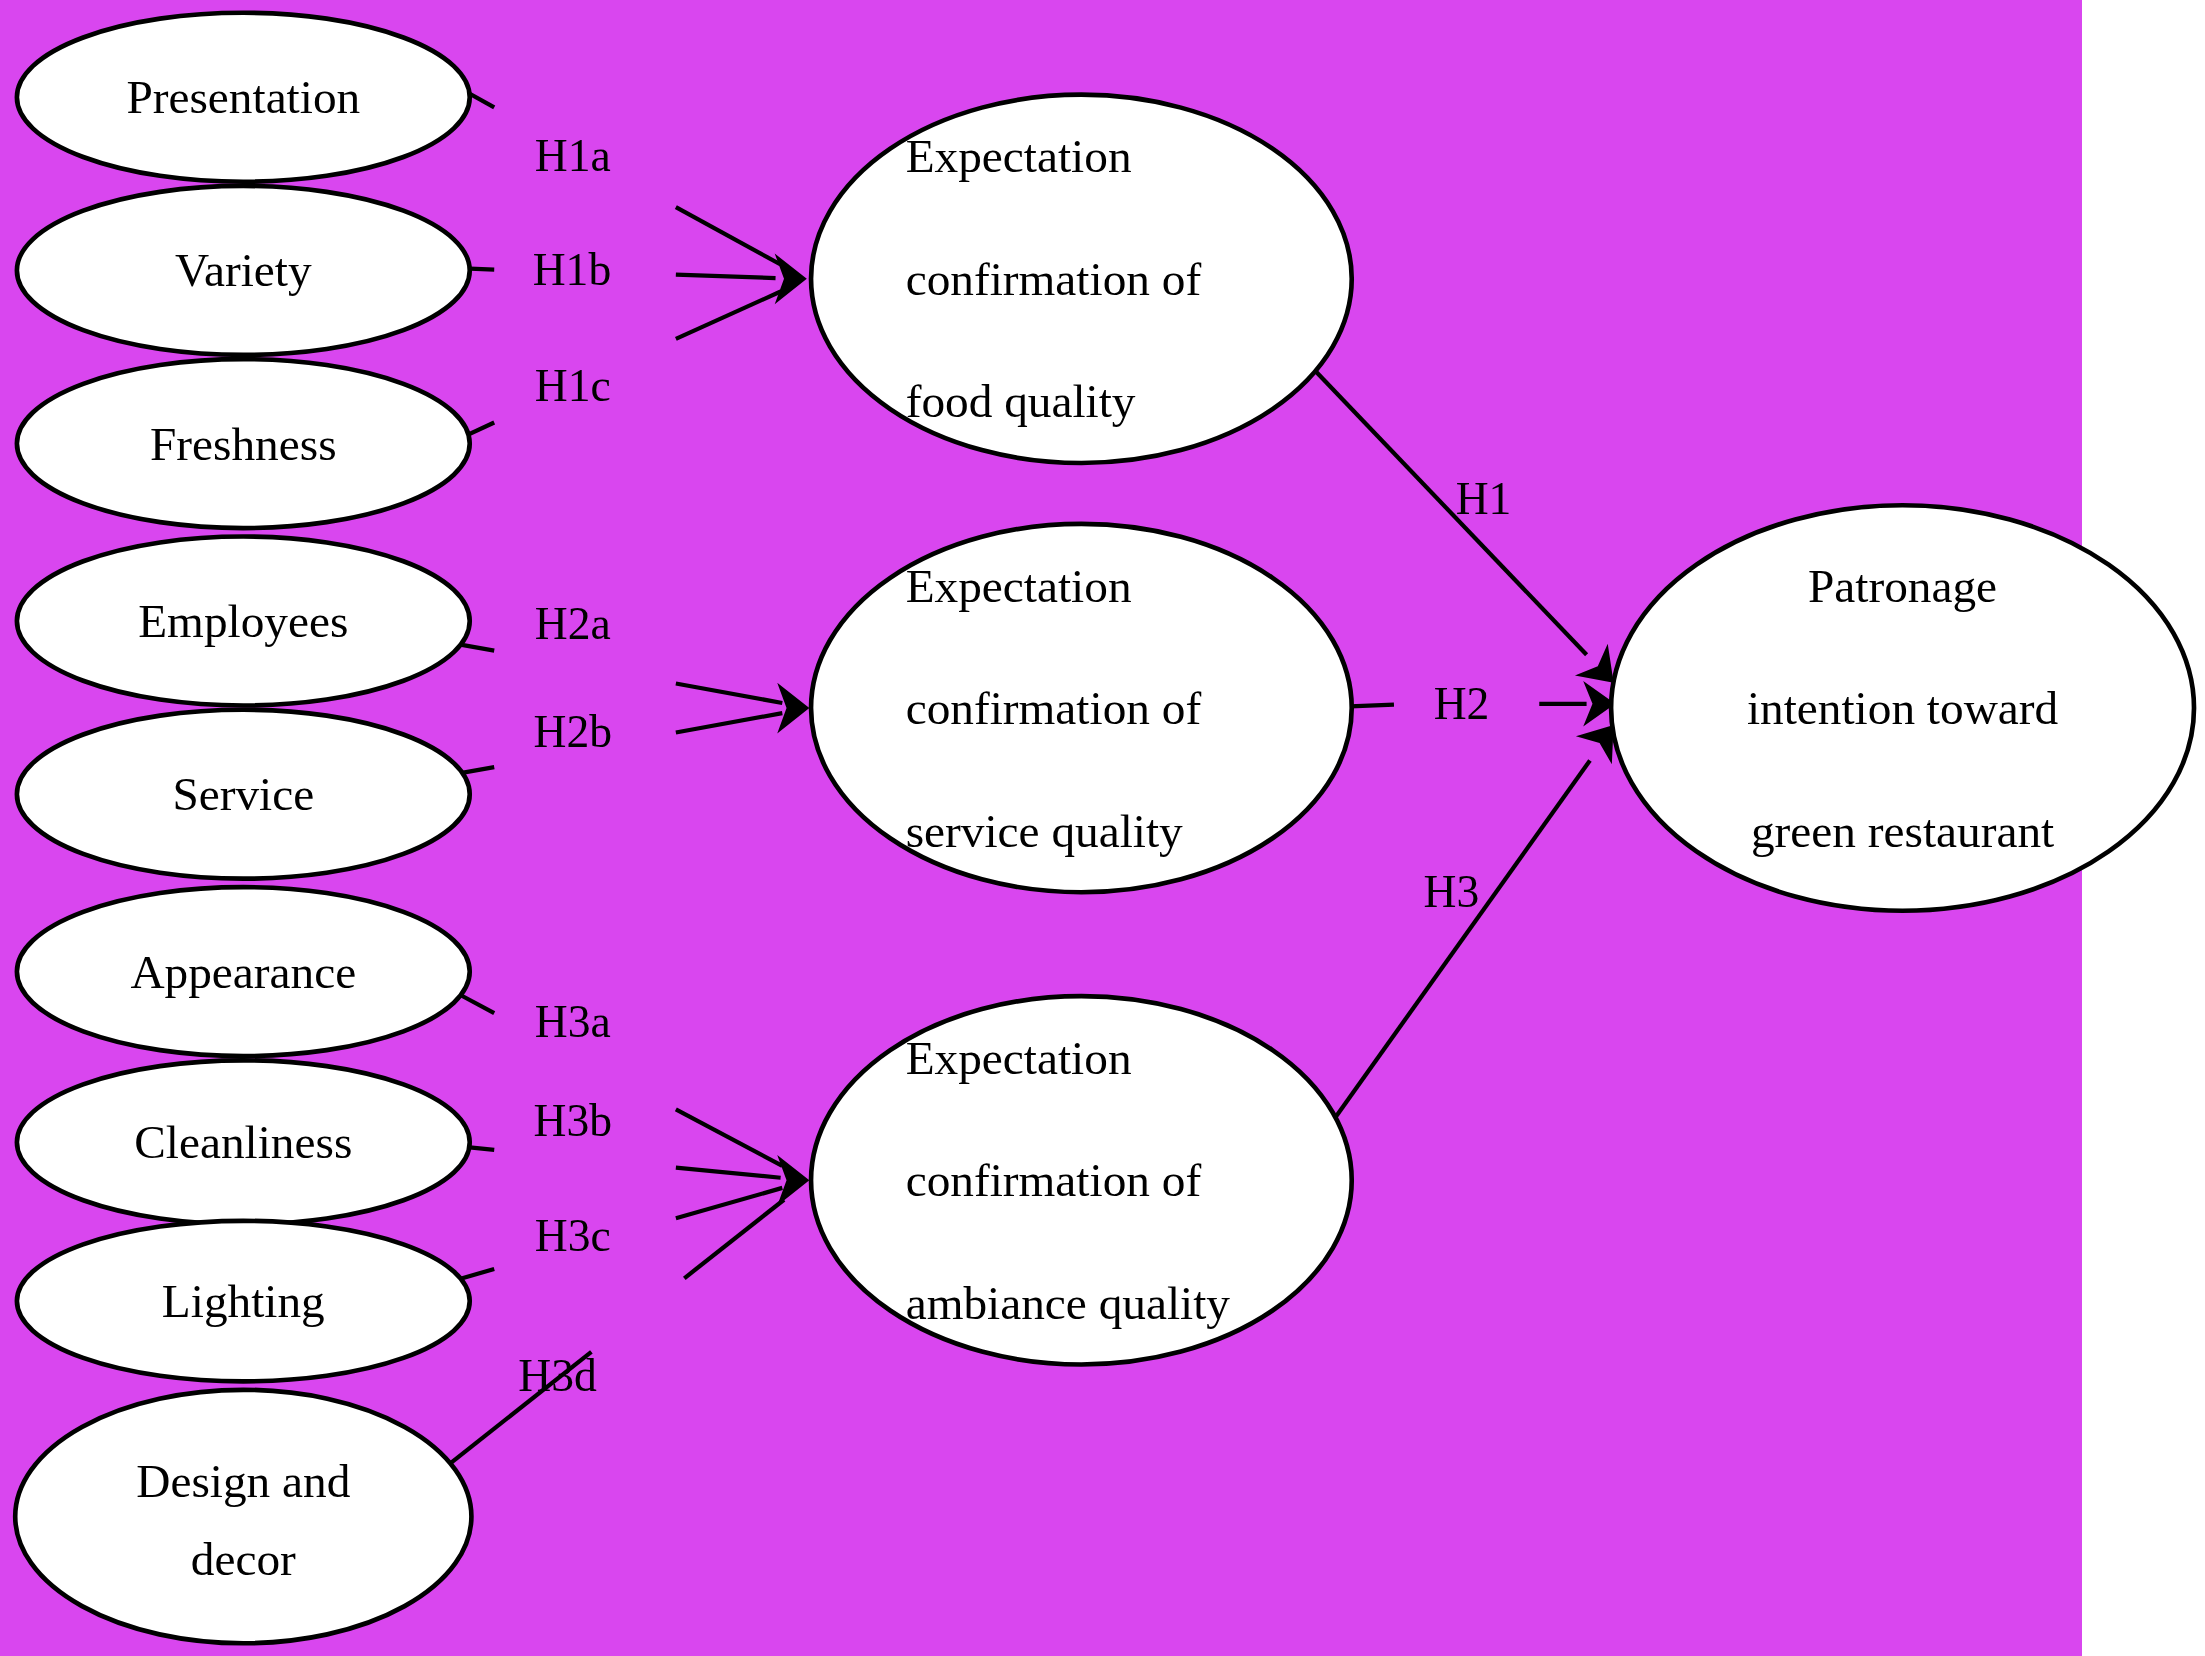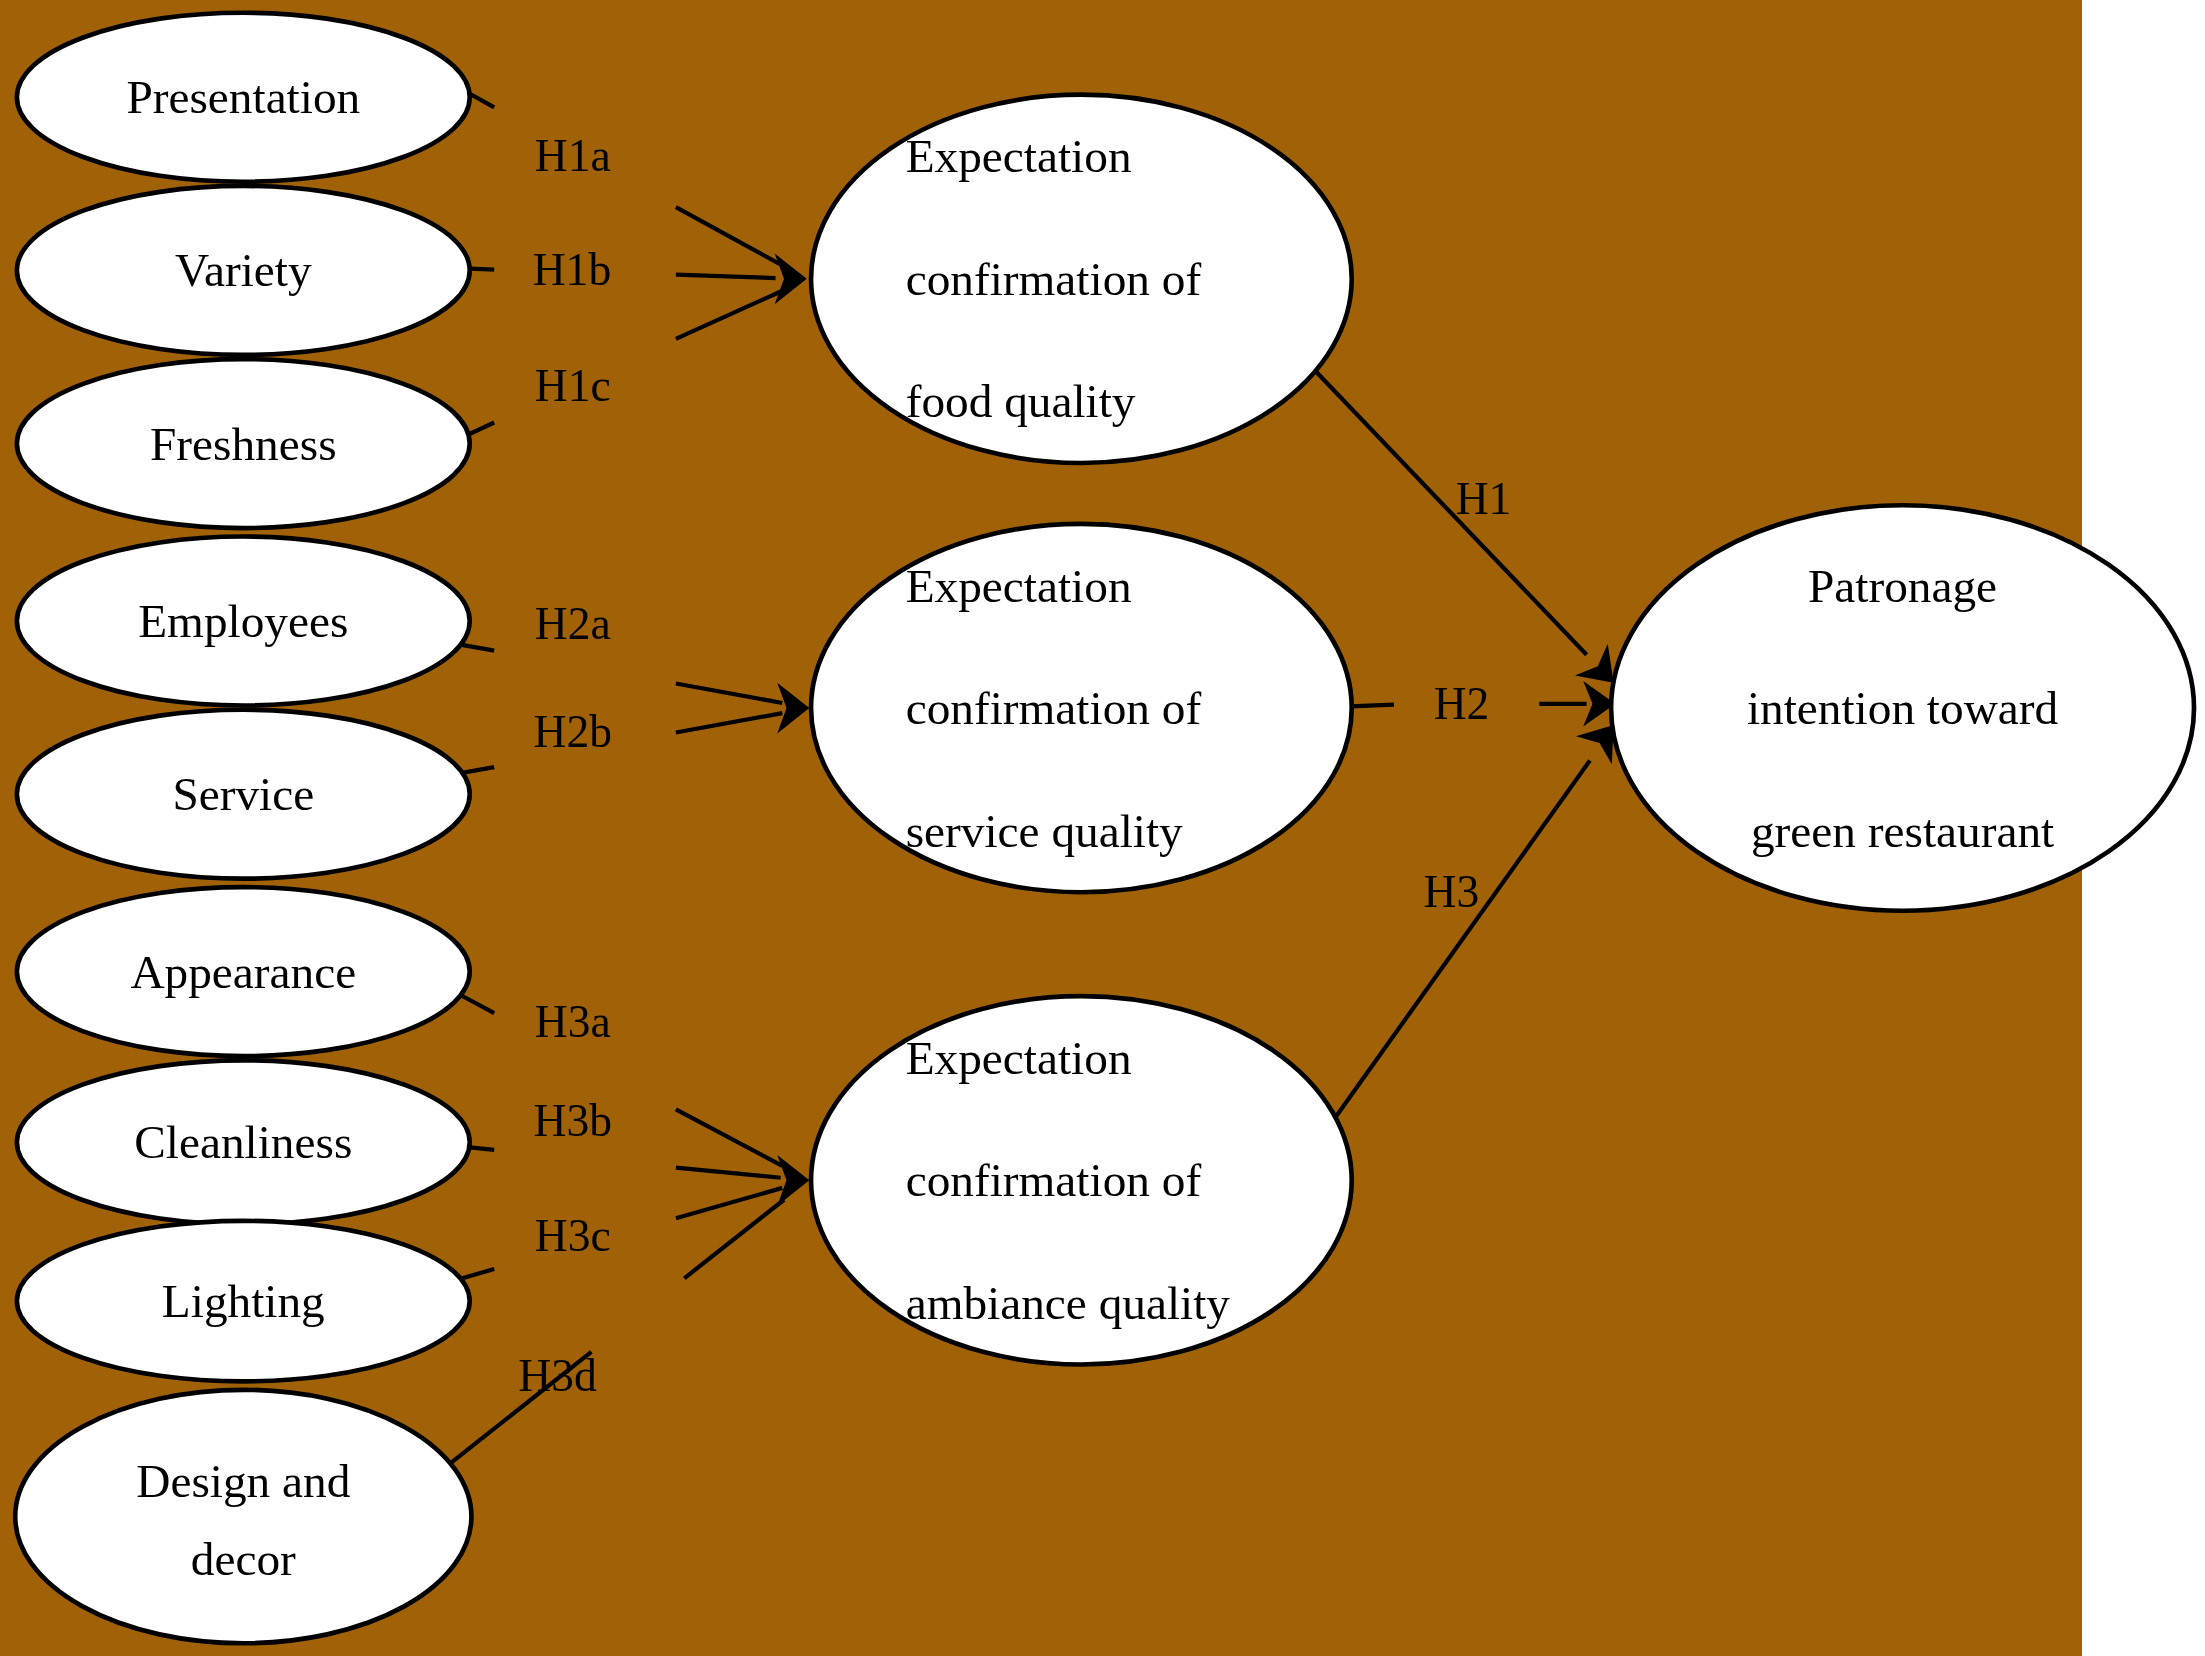--- a/index.html
+++ b/index.html
@@ -3,21 +3,21 @@
 <meta charset="utf-8">
 <style>
   html, body {
     margin: 0;
     padding: 0;
     background: #ffffff;
   }
   .figure-wrap {
     width: 2082px;
     height: 1656px;
-    background: #a16207;
+    background: #d946ef;
     position: relative;
   }
   svg {
     display: block;
     width: 2205px;
     height: 1656px;
   }
   .node-ellipse {
     fill: #ffffff;
     stroke: #000000;

